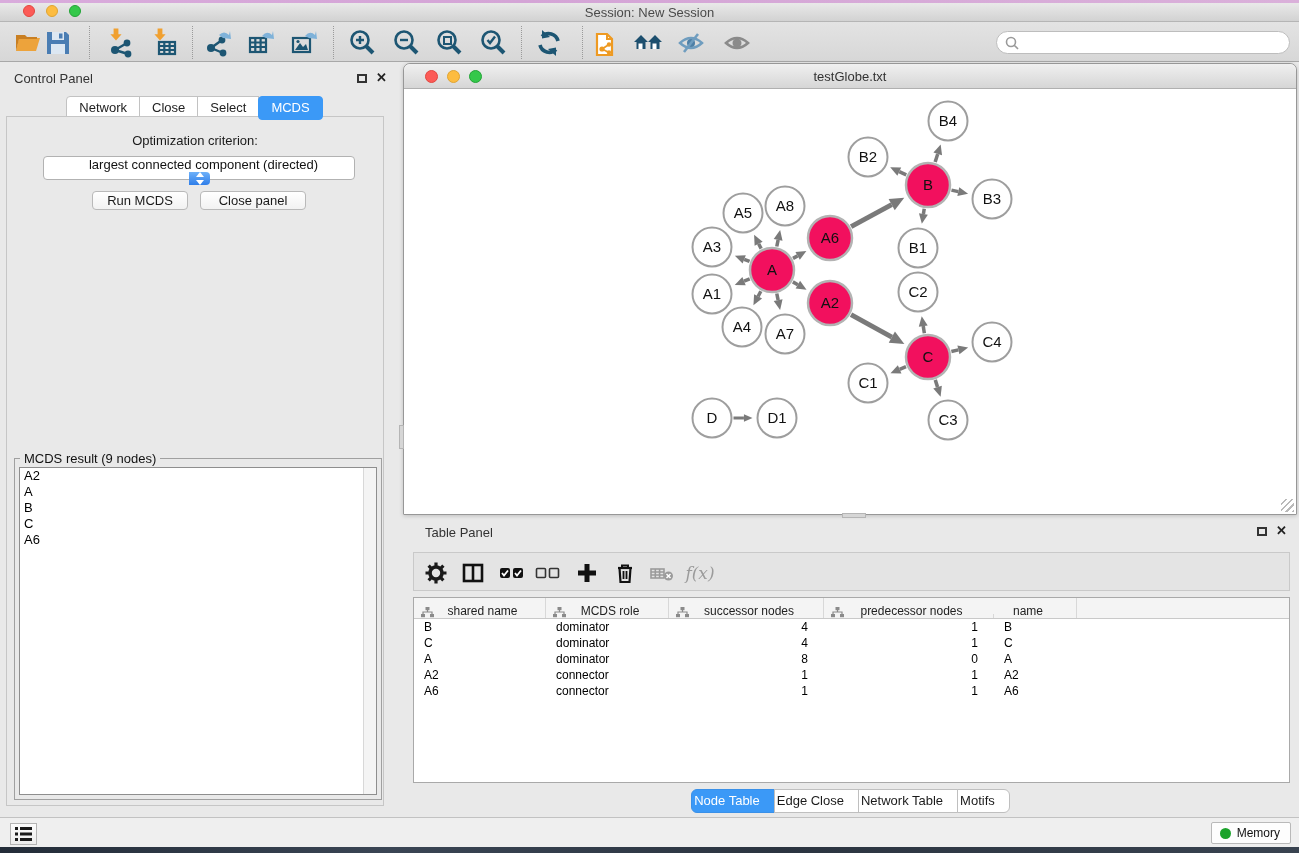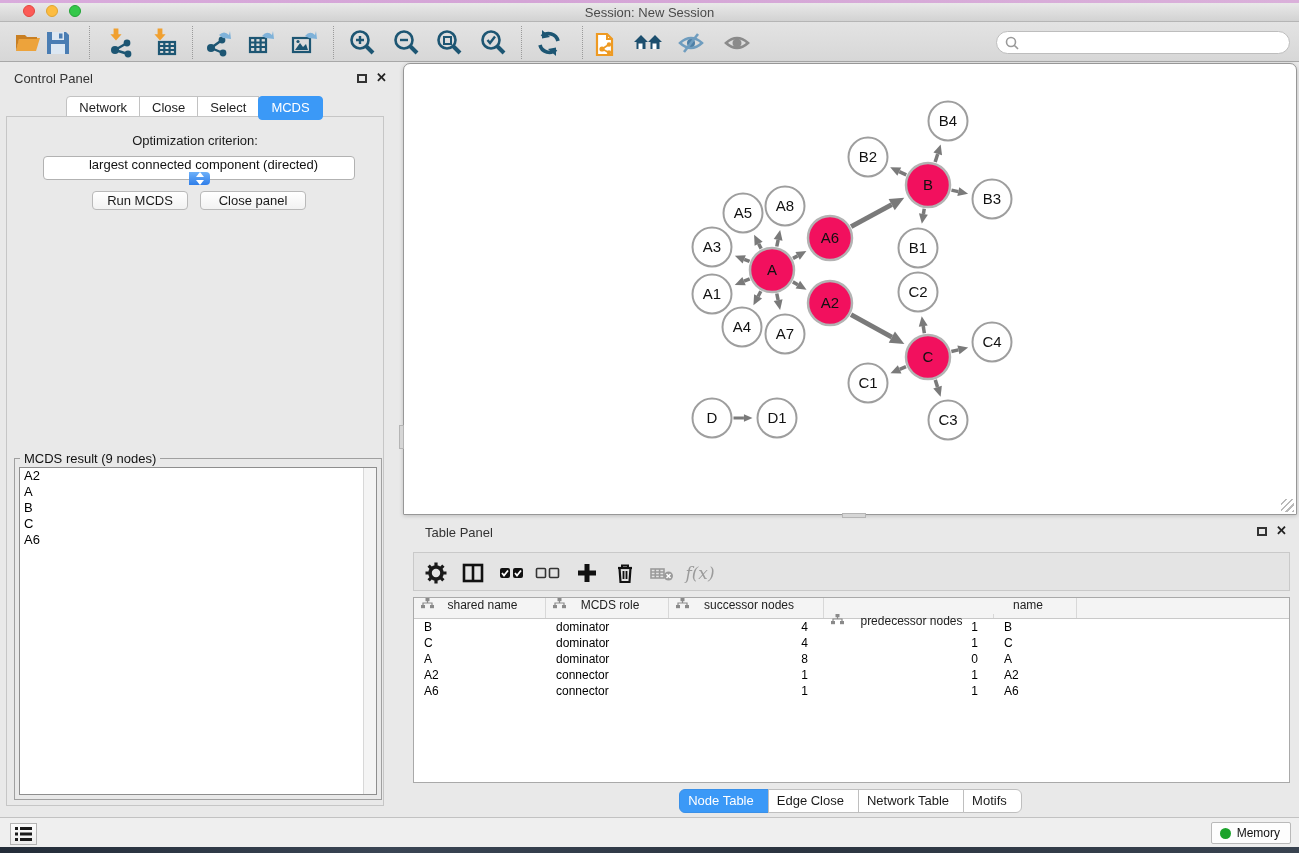--- a/index.html
+++ b/index.html
@@ -87,30 +87,30 @@
   
   .tp-title { left:417px; top:525px; font-size:13px; color:#333;margin-left:8px; }
   .tp-toolbar { left:413px; top:552px; width:877px; height:39px; background:#e4e4e4;
     border:1px solid #c9c9c9; }
   .tp-icon { position:absolute; top:7px; width:28px; height:26px; display:flex;
     align-items:center; justify-content:center; }
   .fx { font-family:"DejaVu Serif", serif; font-style:italic; font-size:17px; color:#9b9b9b; }
   .datatable { left:413px; top:597px; width:877px; height:186px; background:#fff;
     border:1px solid #a9a9a9; overflow:hidden; }
   .thead { display:flex; height:21px; background:#f4f4f4; border-bottom:1px solid #c9c9c9; }
-  .th { display:flex; align-items:flex-start; font-size:12px; color:#222;
+  .th { display:flex; align-items:flex-end; font-size:12px; color:#222;
     border-right:1px solid #d8d8d8; position:relative; }
   .th .hlabel { flex:1; text-align:center; padding-right:14px; }
   .th svg { margin-left:7px; flex:0 0 auto; }
   .trow { display:flex; height:16px; align-items:center; }
   .td { font-size:12px; color:#000; overflow:hidden; white-space:nowrap; }
 
   .btabs { left:403px; top:789px; width:896px; display:flex; justify-content:center; }
   .btab { font-size:13px; color:#1a1a1a; background:#fff; border:1px solid #bfbfbf;
-    padding:3px 14px 4px 8px; margin-left:-1px; }
+    padding:3px 14px 4px 2px; margin-left:-1px; }
   .btab:first-child { border-radius:6px 0 0 6px; }
   .btab:last-child { border-radius:0 6px 6px 0; }
   .btab.sel { background:#3b99f7; color:#fff; border-color:#3a90e8; }
 
   
   .statusbar { left:0; top:817px; width:1299px; height:30px; background:#efefef;
     border-top:1px solid #c2c2c2; }
   .listbtn { position:absolute; left:10px; top:5px; width:27px; height:22px;
     background:linear-gradient(#fbfbfb,#ececec); border:1px solid #b3b3b3;
     display:flex; align-items:center; justify-content:center; }
@@ -307,20 +307,28 @@
 <div class="abs resultlist" id="result-list">
   <div class="scrolltrack"></div>
 <div class="result-item">A2</div>
     <div class="result-item">A</div>
     <div class="result-item">B</div>
     <div class="result-item">C</div>
     <div class="result-item">A6</div>
   </div>
 
 <div class="abs netwin">
+  <div class="netwin-titlebar">
+    <div class="abs" style="left:21px; top:6px; display:flex; gap:9px;">
+      <span class="tl red" style="width:13px;height:13px;"></span>
+      <span class="tl yel" style="width:13px;height:13px;"></span>
+      <span class="tl grn" style="width:13px;height:13px;"></span>
+    </div>
+    <div class="netwin-title">testGlobe.txt</div>
+  </div>
   <div class="netcanvas">
     <svg id="graph" width="892" height="425" viewBox="0 0 892 425">
         <line x1="357.11702615070675" y1="159.60932726173394" x2="354.6442749083591" y2="154.74909206125747" stroke="#7A7A7A" stroke-width="3.5"></line>
         <polygon points="350.1097024711535,145.8363117536466 358.655026046784,152.708534464515 350.6335237699342,156.78964965799995" fill="#7A7A7A"></polygon>
         <line x1="372.7774381829625" y1="157.48030433003072" x2="374.13243261199136" y2="150.80956252558084" stroke="#7A7A7A" stroke-width="3.5"></line>
         <polygon points="376.1230318548924,141.0096893297603 378.5423755501106,151.70533218488632 369.72248967387213,149.91379286627537" fill="#7A7A7A"></polygon>
         <line x1="345.5900931847508" y1="172.40953572082114" x2="340.2142410469207" y2="170.3487924013196" stroke="#7A7A7A" stroke-width="3.5"></line>
         <polygon points="330.8767798739002,166.76943228499508 341.82495309926674,166.14693487346037 338.6035289945746,174.55064992917883" fill="#7A7A7A"></polygon>
         <line x1="345.7165594187538" y1="189.91337623249848" x2="340.03244583554147" y2="192.18702166578342" stroke="#7A7A7A" stroke-width="3.5"></line>
         <polygon points="330.7476789266889,195.90092842932447 338.361187791948,188.00887655679975 341.70370387913493,196.3651667747671" fill="#7A7A7A"></polygon>

